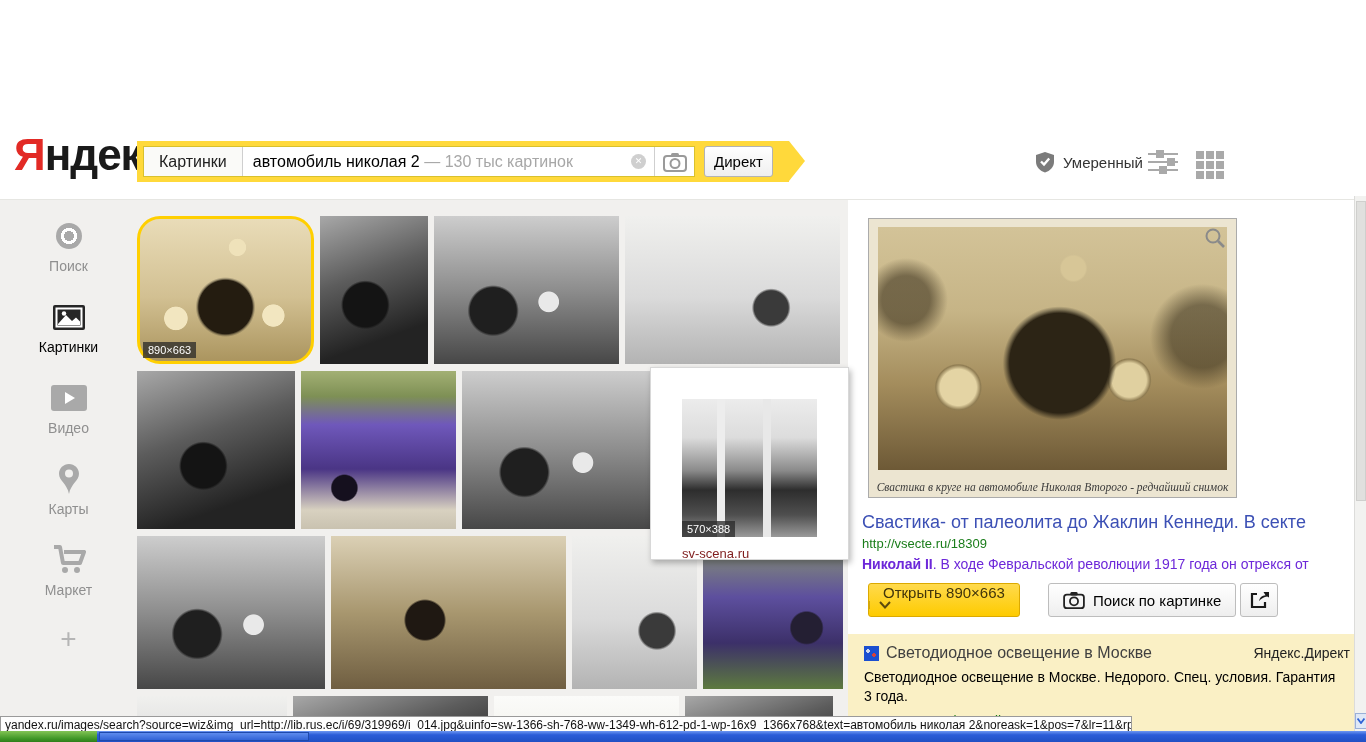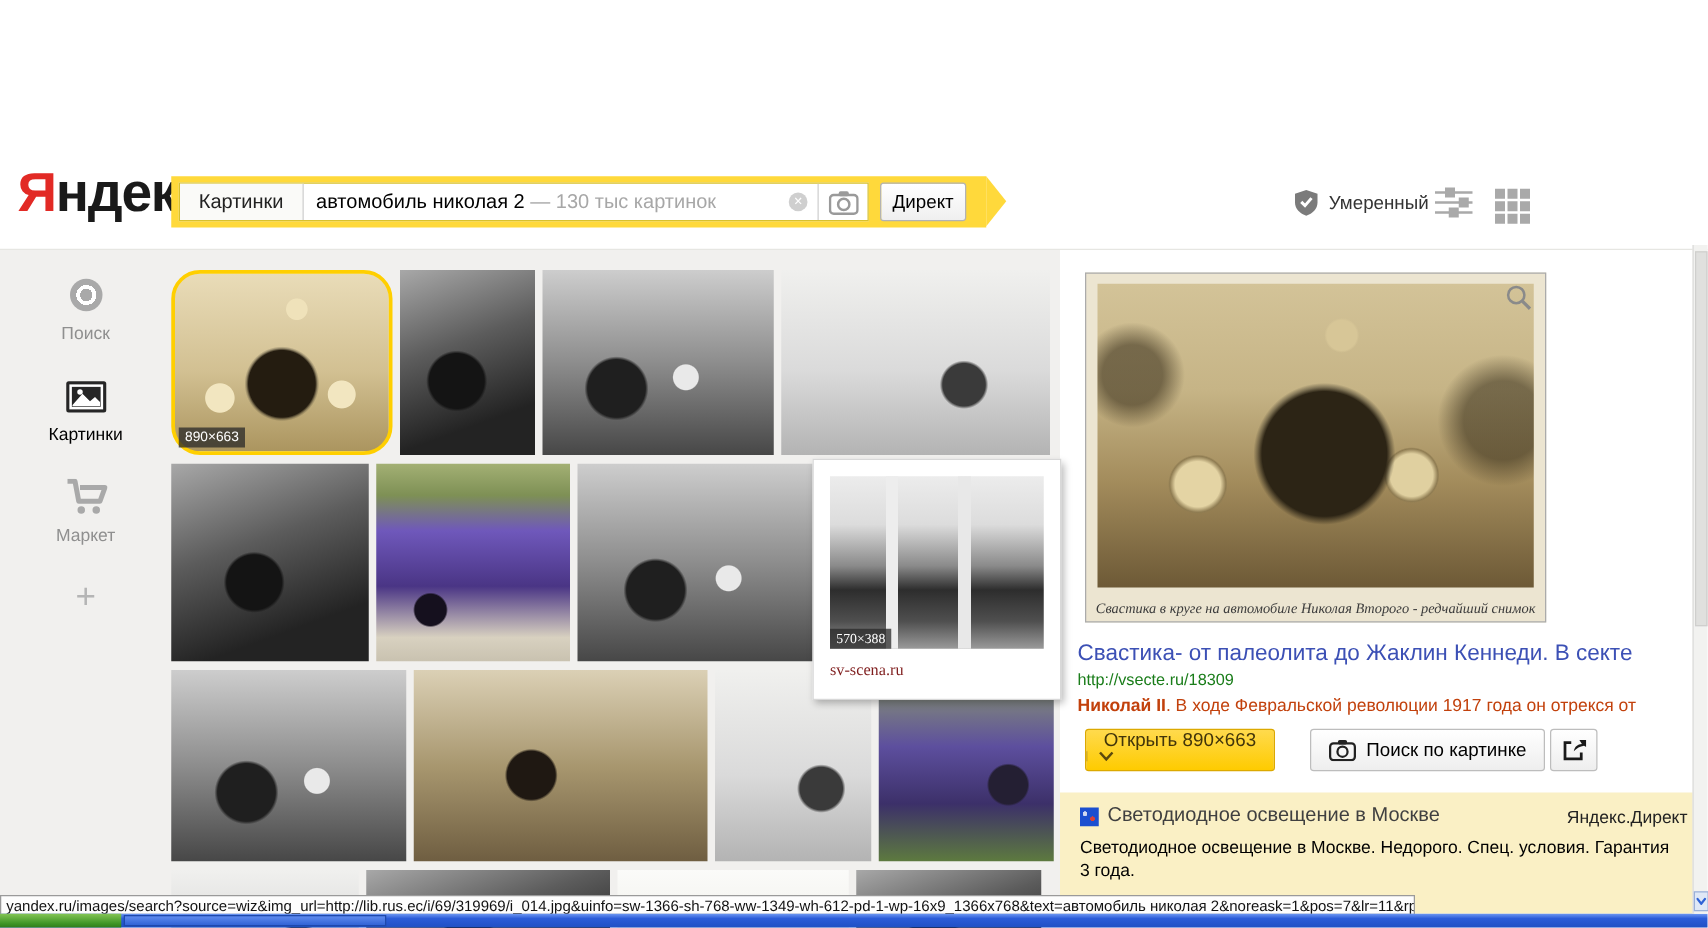--- a/index.html
+++ b/index.html
@@ -81,21 +81,21 @@
   .t-purple { background:radial-gradient(circle 24px at 28% 74%,#15101e 52%,rgba(0,0,0,0) 58%),
               linear-gradient(180deg,#a3b074 0%,#7e9055 16%,#6f58bb 34%,#4a3585 62%,#d8d1c0 88%,#c9c2b0 100%); }
   .t-purple2 { background:radial-gradient(circle 28px at 74% 60%,#241f33 55%,rgba(0,0,0,0) 61%),
                linear-gradient(180deg,#8fa06a 0%,#5d4f9e 40%,#3c3069 70%,#5d7a3f 100%); }
   .t-sepia2 { background:radial-gradient(circle 32px at 40% 55%,#1f1812 60%,rgba(0,0,0,0) 66%),
               linear-gradient(180deg,#dbd0b5,#a8976f 50%,#6f5e41); }
   .t-sketch { background:linear-gradient(180deg,#fbfbf9,#efefe9 60%,#dededa); }
 
   
   #hover-card { position:absolute; left:650px; top:367px; width:199px; height:193px; background:#fff;
-                border:1px solid #d8d8d8; box-shadow:2px 3px 6px rgba(0,0,0,.28); padding:13px; z-index:5;font-family:Liberation Serif, serif; }
+                border:1px solid #d8d8d8; box-shadow:2px 3px 6px rgba(0,0,0,.28); padding:31px; z-index:5; }
   #hover-card .hc-img { position:relative; width:100%; height:138px; cursor:pointer;
       background:linear-gradient(90deg,rgba(255,255,255,0) 0 26%,#ededed 26% 32%,rgba(255,255,255,0) 32% 60%,#e8e8e8 60% 66%,rgba(255,255,255,0) 66%),
                  linear-gradient(180deg,#ececec 0%,#dcdcdc 28%,#8a8a8a 52%,#2d2d2d 66%,#4f4f4f 84%,#9a9a9a 100%); }
   #hover-card .hc-domain { font-size:13px; color:#7f1d1d; margin-top:9px; cursor:pointer; }
 
   
   #preview-photo { position:absolute; left:868px; top:218px; width:369px; height:280px;
                    background:#ece5d1; border:1px solid #ababab; cursor:pointer; }
   #photo-art { position:absolute; left:9px; right:9px; top:8px; bottom:27px;
       background:radial-gradient(circle 86px at 52% 56%,#2c2415 58%,rgba(0,0,0,.35) 62%,rgba(0,0,0,0) 66%),
@@ -105,21 +105,21 @@
                  radial-gradient(circle 60px at 8% 30%,rgba(48,38,20,.55) 40%,rgba(0,0,0,0) 70%),
                  radial-gradient(circle 70px at 93% 45%,rgba(40,32,16,.5) 45%,rgba(0,0,0,0) 75%),
                  linear-gradient(180deg,#d3c398 0%,#c6b486 35%,#a38c5c 65%,#6d5936 100%); }
   #photo-caption { position:absolute; left:0; right:0; bottom:4px; text-align:center;
                    font-family:"Liberation Serif", serif; font-style:italic; font-size:11.5px; color:#3c3c3c; }
   #magnifier-icon { position:absolute; right:10px; top:8px; cursor:pointer; }
 
   #preview-title { position:absolute; left:862px; top:512px; width:480px; font-size:18px;
                    color:#3c50b5; cursor:pointer; white-space:nowrap; }
   #preview-url { position:absolute; left:862px; top:536px; font-size:13px; color:#1a7d1a; }
-  #preview-desc { position:absolute; left:862px; top:556px; width:500px; font-size:14px; color:#c2410c;
+  #preview-desc { position:absolute; left:862px; top:556px; width:500px; font-size:14px; color:#6d28d9;
                   white-space:nowrap; overflow:hidden; }
   #preview-desc b { font-weight:bold; }
 
   #open-btn { position:absolute; left:868px; top:583px; height:34px; display:flex; align-items:stretch;
               background:linear-gradient(#ffda4d,#fecb00); border:1px solid #dca900; border-radius:3px;
               cursor:pointer;flex-direction:column; }
   #open-btn .ob-label { display:flex; align-items:center; padding:0 14px; font-size:15px; color:#42350a; }
   #open-btn .ob-chev { display:flex; align-items:center; justify-content:center; width:31px;
                        border-left:1px solid rgba(120,90,0,.35); }
   #search-by-image-btn { position:absolute; left:1048px; top:583px; height:34px; display:flex;
@@ -227,20 +227,38 @@
           <rect x="1" y="1" width="32" height="25" rx="2" fill="#262626"></rect>
           <rect x="4.5" y="4.5" width="25" height="18" fill="none" stroke="#ffffff" stroke-width="2"></rect>
           <path d="M6 20 L14 11 L20 17 L24 13.5 L28 17.5 V21 H6 Z" fill="#ffffff"></path>
           <circle cx="12" cy="9.5" r="2.2" fill="#ffffff"></circle>
         </svg>
     </div>
     <div class="lbl">Картинки</div>
   </div>
   <div class="side-item">
     <div class="ic">
+      <svg width="36" height="26" viewBox="0 0 36 26">
+          <rect x="0" y="0" width="36" height="26" rx="3" fill="#a9a9a9"></rect>
+          <path d="M14 7 L24 13 L14 19 Z" fill="#ffffff"></path>
+        </svg>
+    </div>
+    <div class="lbl">Видео</div>
+  </div>
+  <div class="side-item">
+    <div class="ic">
+      <svg width="20" height="30" viewBox="0 0 20 30">
+          <path d="M10 0 C4.5 0 0 4.4 0 9.8 C0 17 8 19.5 10 30 C12 19.5 20 17 20 9.8 C20 4.4 15.5 0 10 0 Z" fill="#a9a9a9"></path>
+          <circle cx="10" cy="9.5" r="4" fill="#f1f0ee"></circle>
+        </svg>
+    </div>
+    <div class="lbl">Карты</div>
+  </div>
+  <div class="side-item">
+    <div class="ic">
       <svg width="34" height="30" viewBox="0 0 34 30">
           <path d="M2 2 H8 L11 18 H28 L32 7 H12" fill="none" stroke="#a9a9a9" stroke-width="4" stroke-linejoin="round"></path>
           <circle cx="13" cy="25" r="3" fill="#a9a9a9"></circle>
           <circle cx="25" cy="25" r="3" fill="#a9a9a9"></circle>
         </svg>
     </div>
     <div class="lbl">Маркет</div>
   </div>
   <div id="plus-item">+</div>
 </div>

